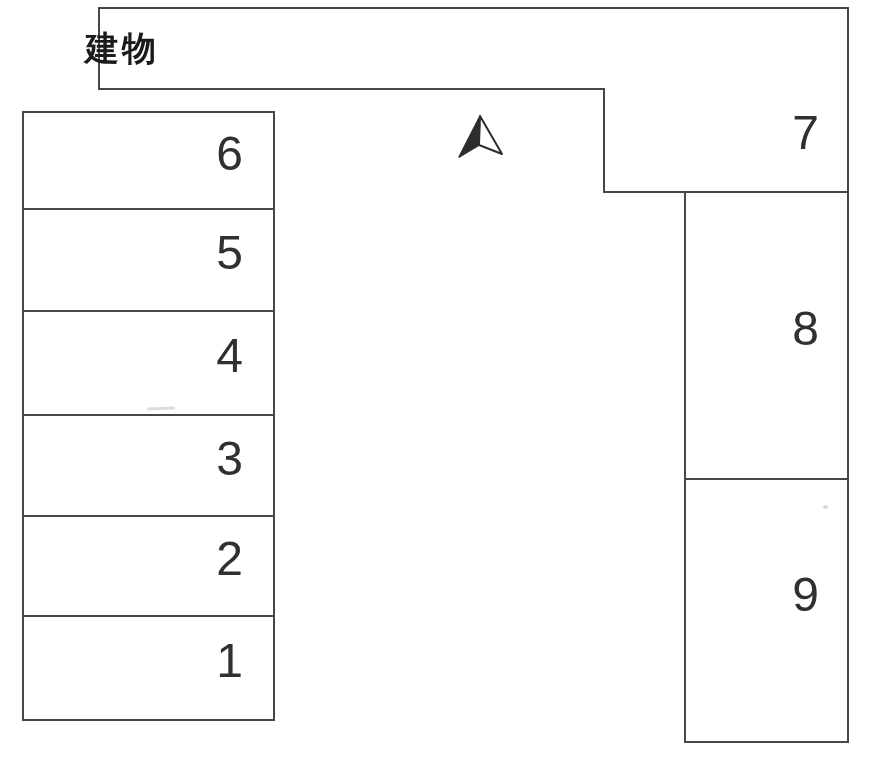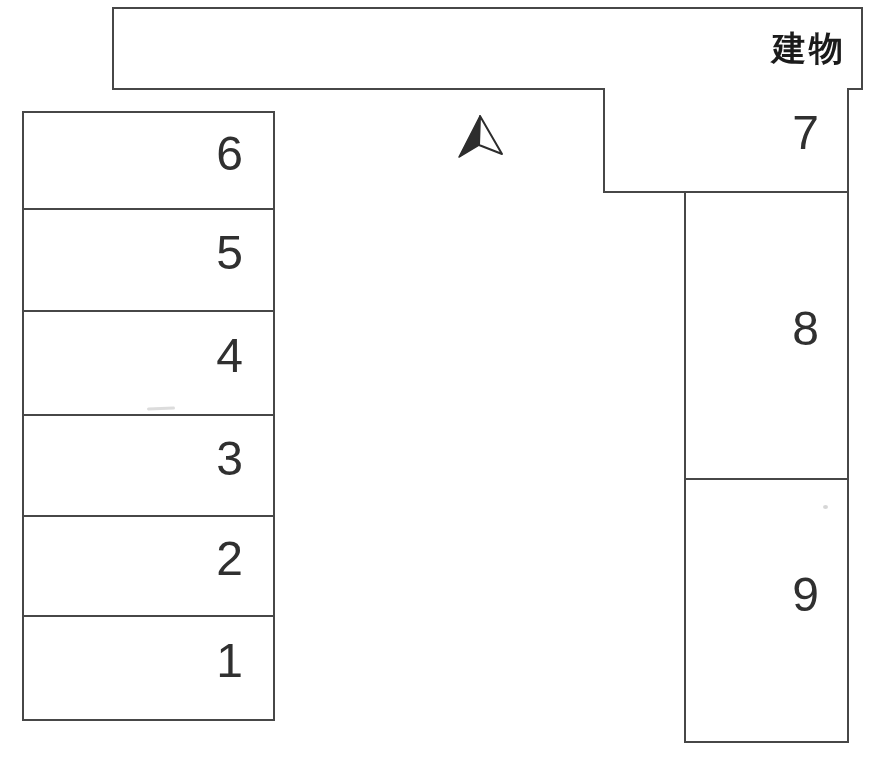--- a/index.html
+++ b/index.html
@@ -15,26 +15,26 @@
     font-family: "Liberation Sans", "DejaVu Sans", sans-serif;
     overflow: hidden;
   }
   .box {
     position: absolute;
     box-sizing: border-box;
     background: #ffffff;
   }
   
   .building {
-    left: 112px; top: 7px;
+    left: 98px; top: 7px;
     width: 751px; height: 83px;
     border: 2px solid #474747;
     display: flex;
     align-items: center;
-    justify-content: flex-end;
+    justify-content: flex-start;
   }
   .building-label {
     font-size: 34px;
     font-weight: bold;
     letter-spacing: 3px;
     color: #1b1b1b;
     transform: translateX(-15px);
   }
   
   .space {

